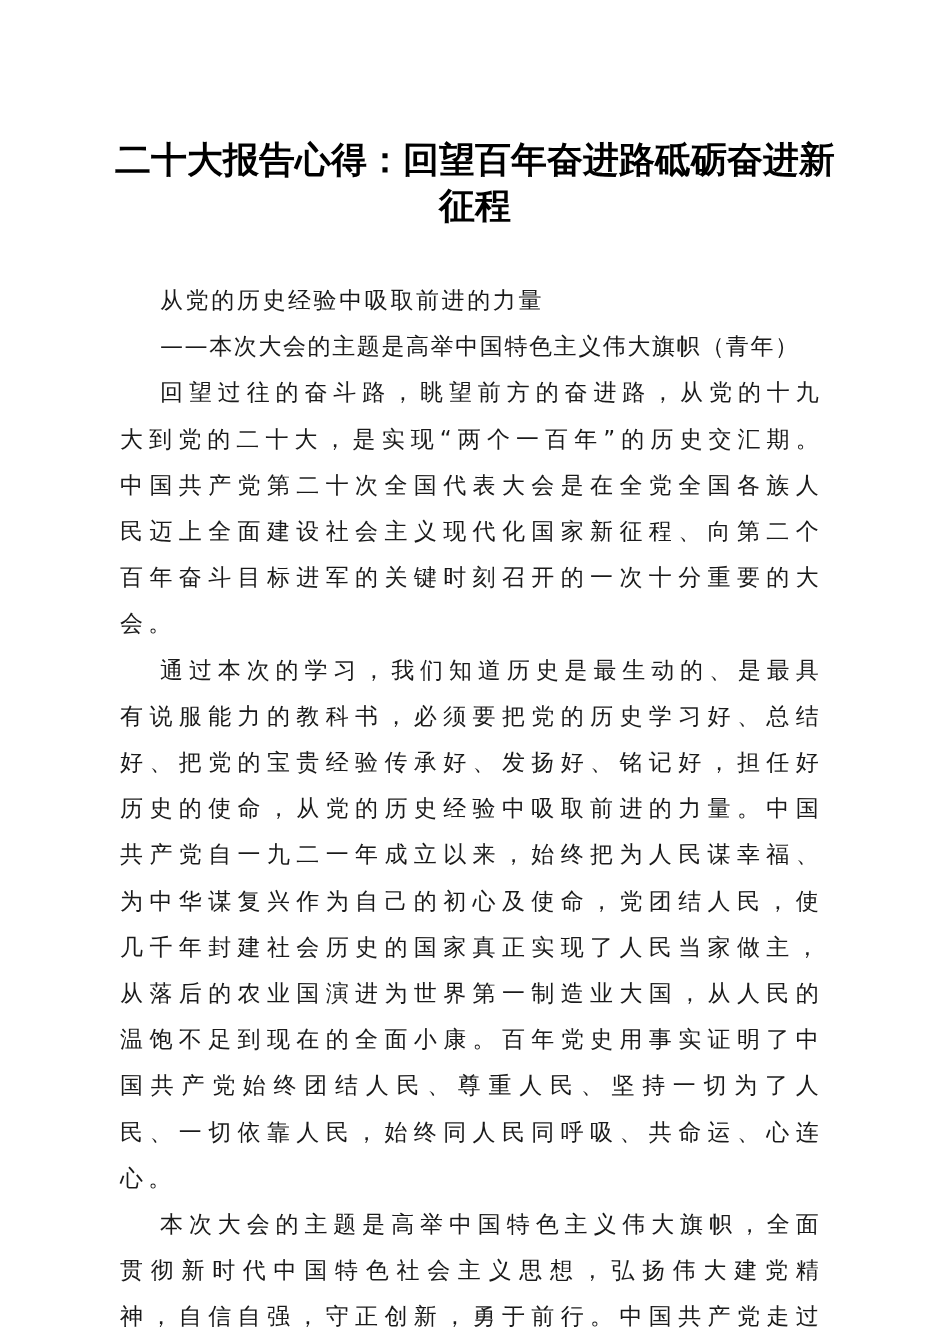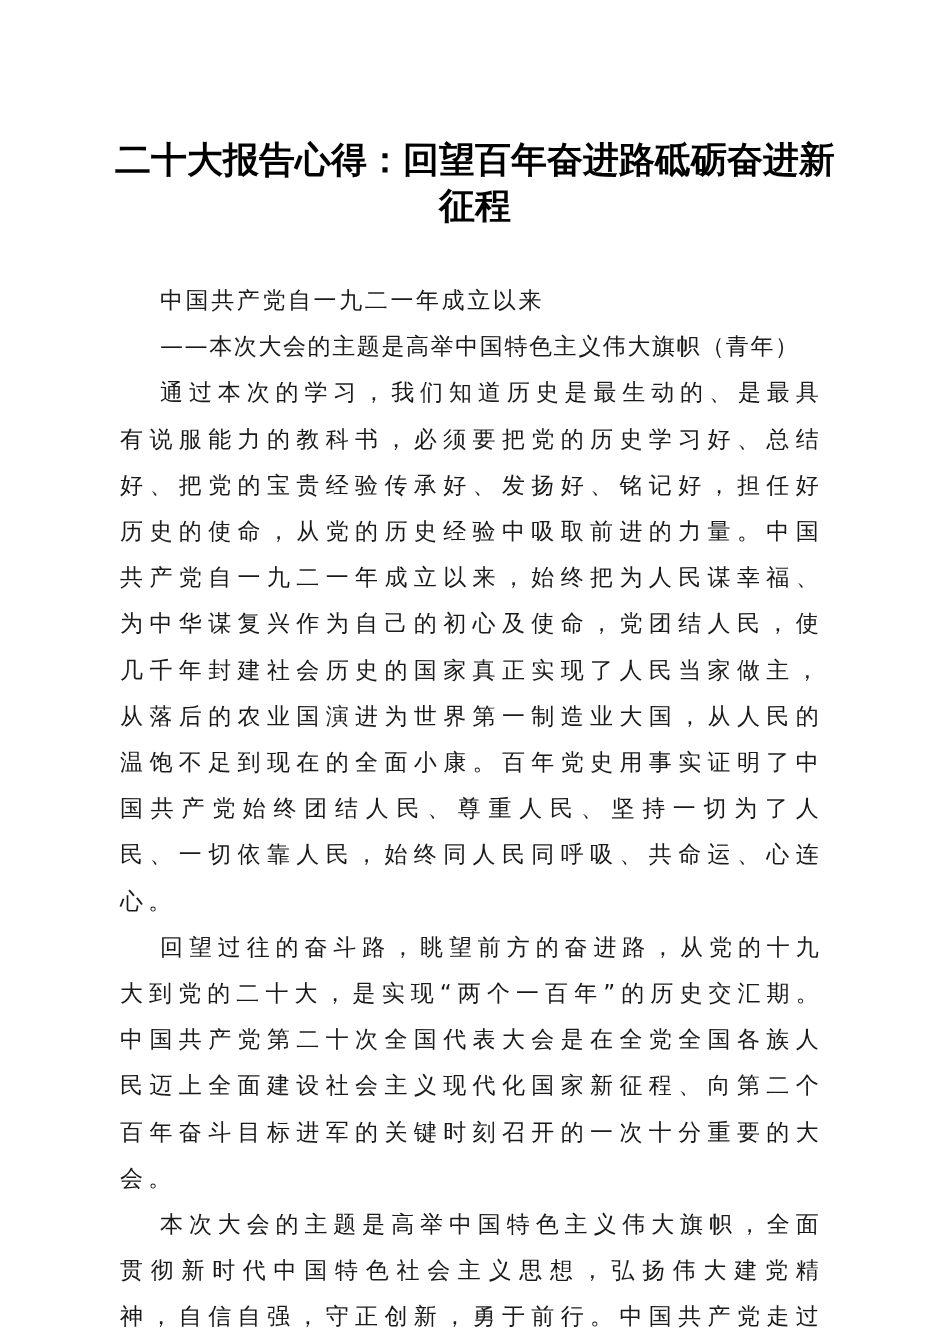--- a/index.html
+++ b/index.html
@@ -63,19 +63,19 @@
     letter-spacing: 1.6px;
   }
 </style>
 </head>
 <body>
 
 <div class="page">
   <h1 class="title" style="margin:0;">二十大报告心得：回望百年奋进路砥砺奋进新征程</h1>
 
   <div class="body">
-    <p class="subtitle">中国共产党自一九二一年成立以来</p>
+    <p class="subtitle">从党的历史经验中吸取前进的力量</p>
     <p class="subtitle2">——本次大会的主题是高举中国特色主义伟大旗帜（青年）</p>
+    <p class="indent">回望过往的奋斗路，眺望前方的奋进路，从党的十九大到党的二十大，是实现“两个一百年”的历史交汇期。中国共产党第二十次全国代表大会是在全党全国各族人民迈上全面建设社会主义现代化国家新征程、向第二个百年奋斗目标进军的关键时刻召开的一次十分重要的大会。</p>
     <p class="indent">通过本次的学习，我们知道历史是最生动的、是最具有说服能力的教科书，必须要把党的历史学习好、总结好、把党的宝贵经验传承好、发扬好、铭记好，担任好历史的使命，从党的历史经验中吸取前进的力量。中国共产党自一九二一年成立以来，始终把为人民谋幸福、为中华谋复兴作为自己的初心及使命，党团结人民，使几千年封建社会历史的国家真正实现了人民当家做主，从落后的农业国演进为世界第一制造业大国，从人民的温饱不足到现在的全面小康。百年党史用事实证明了中国共产党始终团结人民、尊重人民、坚持一切为了人民、一切依靠人民，始终同人民同呼吸、共命运、心连心。</p>
-    <p class="indent">回望过往的奋斗路，眺望前方的奋进路，从党的十九大到党的二十大，是实现“两个一百年”的历史交汇期。中国共产党第二十次全国代表大会是在全党全国各族人民迈上全面建设社会主义现代化国家新征程、向第二个百年奋斗目标进军的关键时刻召开的一次十分重要的大会。</p>
     <p class="indent">本次大会的主题是高举中国特色主义伟大旗帜，全面贯彻新时代中国特色社会主义思想，弘扬伟大建党精神，自信自强，守正创新，勇于前行。中国共产党走过百年奋斗历程，我们党</p>
   </div>
 </div>
 
 </body></html>

